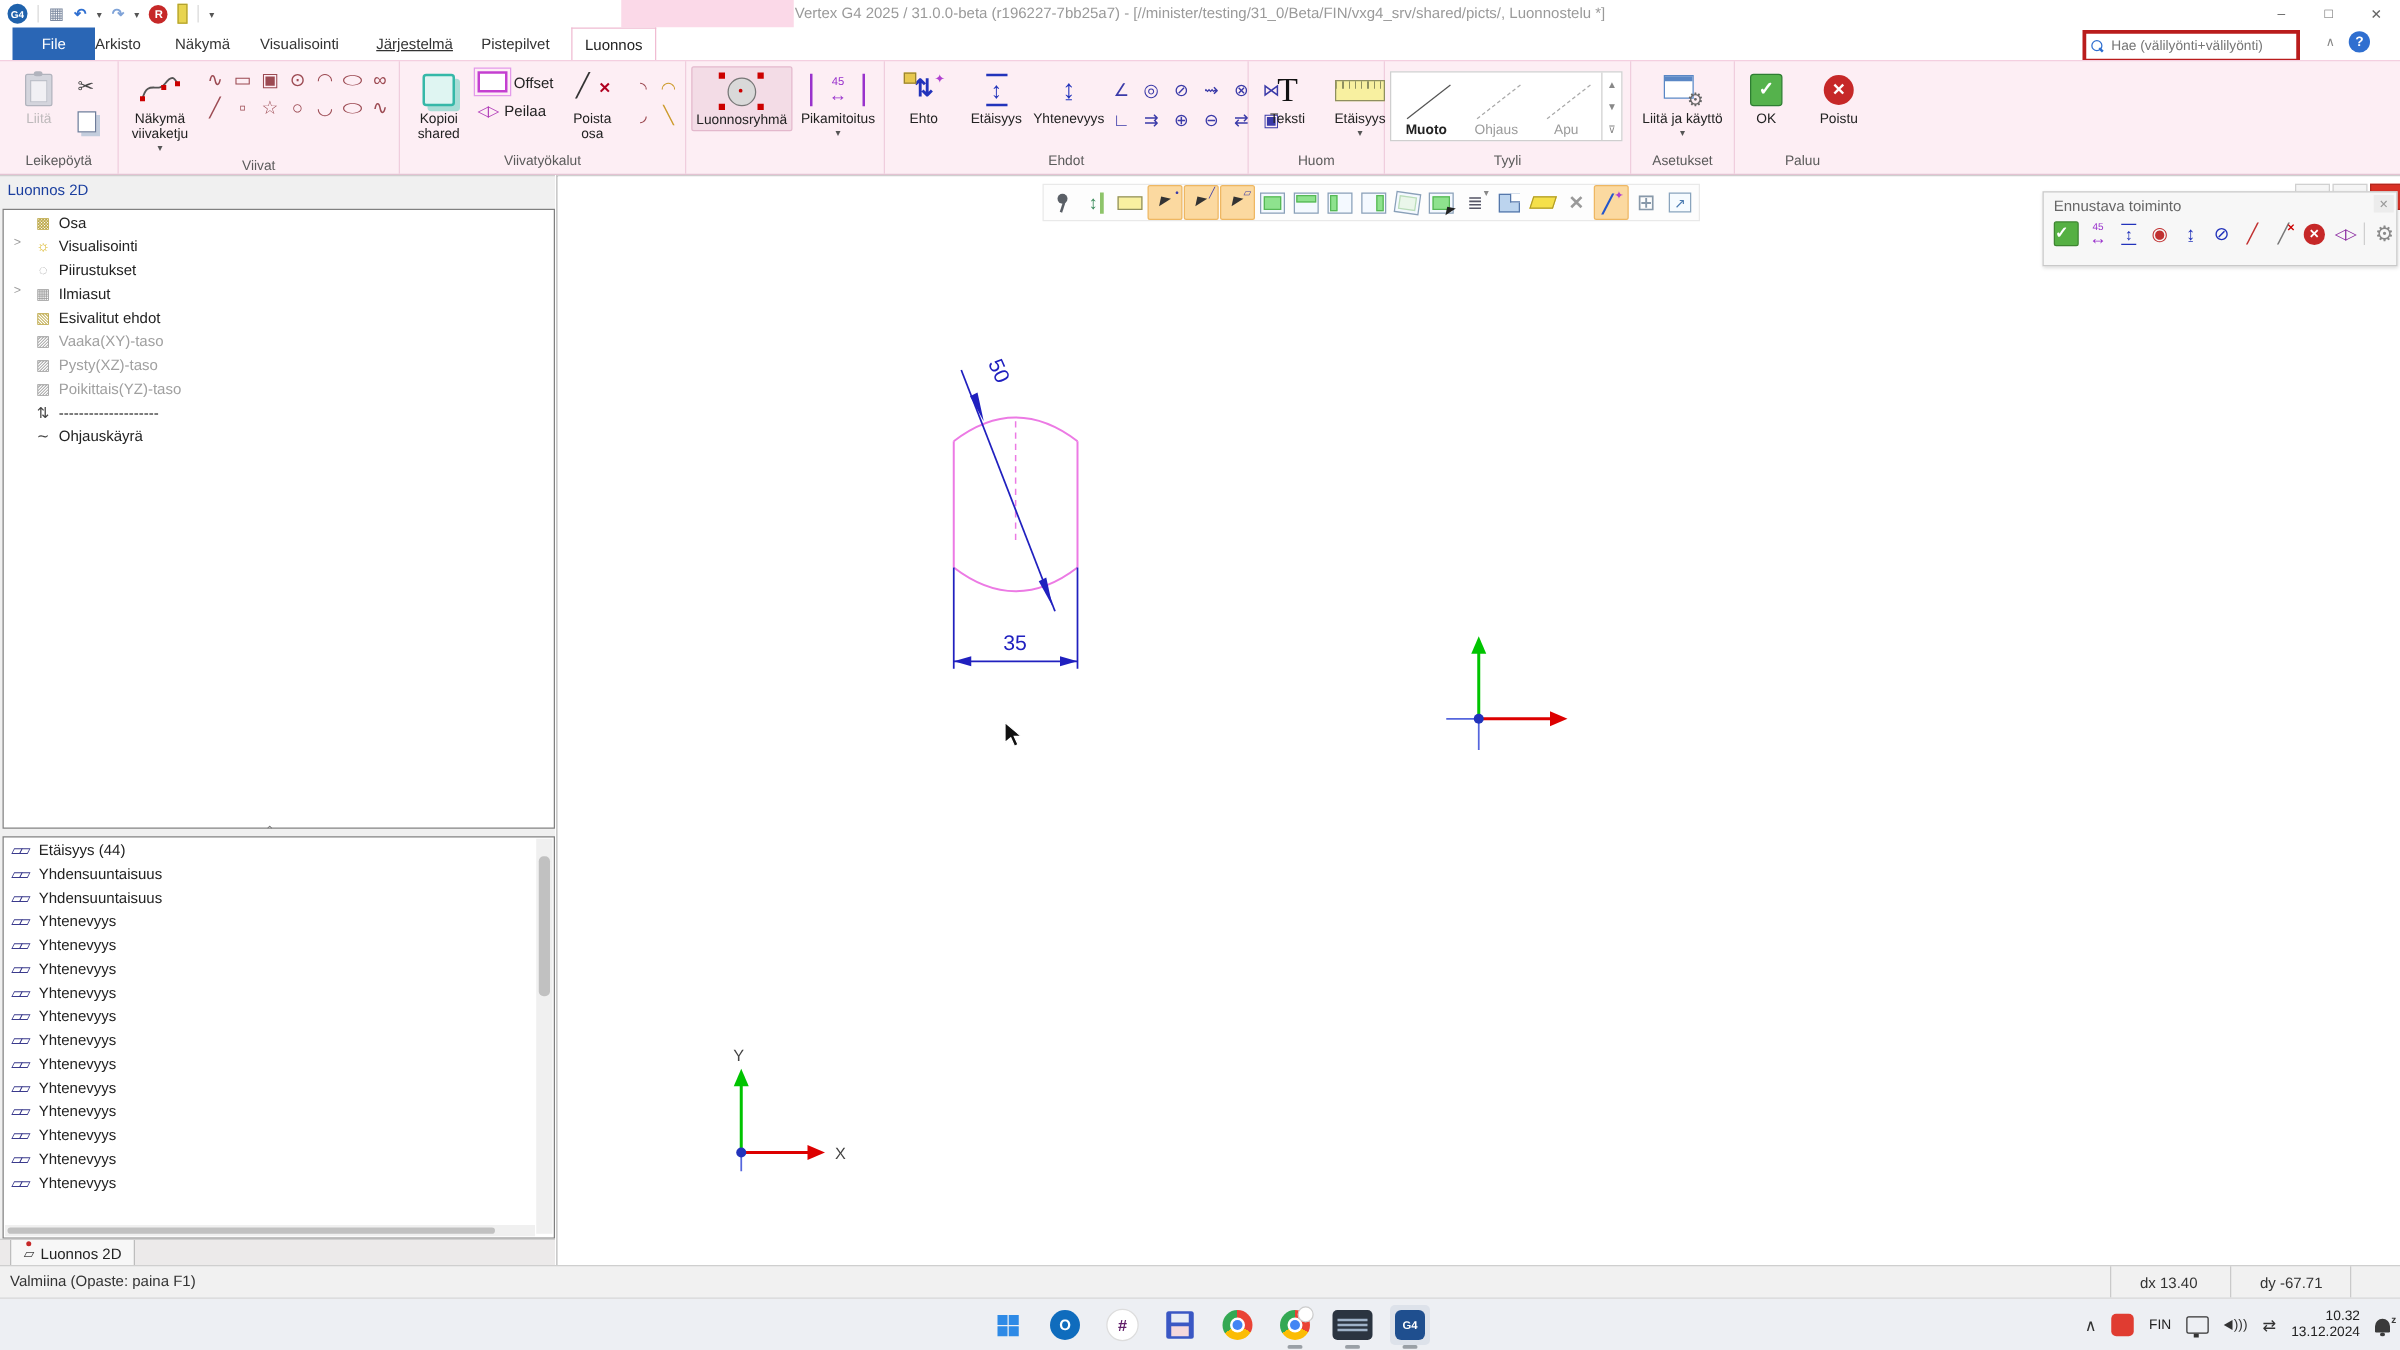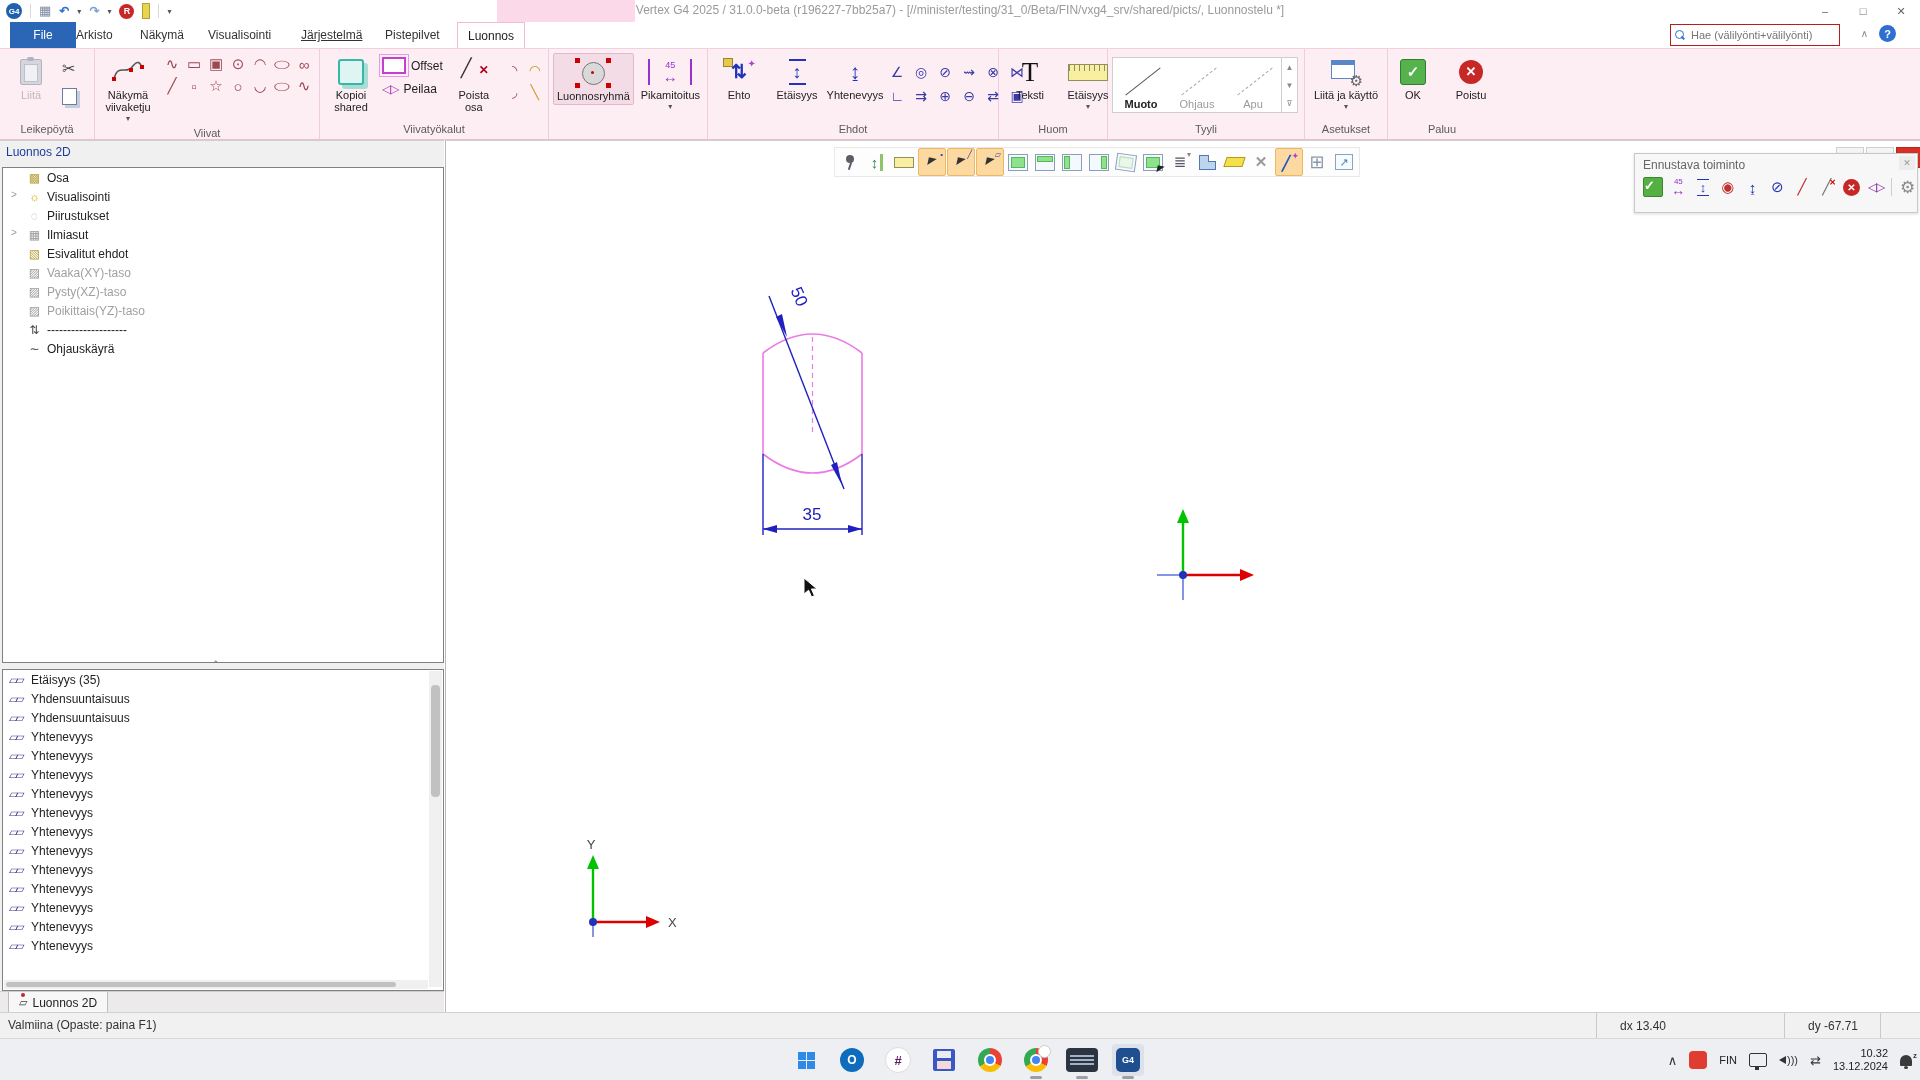--- a/index.html
+++ b/index.html
@@ -16,21 +16,21 @@
   .qa-yellow{width:6px;height:14px;background:#e8d44f;border:1px solid #b3a22f;}
   .caret{font-size:8px;color:#555;}
   #title-text{position:absolute;left:0;top:3px;width:1920px;text-align:center;color:#9a9a9a;font-size:12px;pointer-events:none;}
   .ctx-strip{position:absolute;left:497px;top:0;width:138px;height:22px;background:#fbd9e8;}
   .winctl{position:absolute;top:0;height:22px;width:38px;display:flex;align-items:center;justify-content:center;color:#666;font-size:11px;}
   
   #tabrow{position:absolute;left:0;top:22px;width:1920px;height:26px;background:#fff;}
   .tab{position:absolute;top:0;height:26px;display:flex;align-items:center;justify-content:center;font-size:12px;color:#333;padding:0 10px;}
   .tab.file{background:#2a66b5;color:#fff;}
   .tab.active{background:#fff;border:1px solid #f0bcd2;border-bottom:none;color:#222;}
-  #searchbox{position:absolute;right:80px;top:2px;width:160px;height:20px;border:1px solid #b91c1c;background:#fff;display:flex;align-items:center;padding:0 4px;gap:4px;}
+  #searchbox{position:absolute;right:80px;top:2px;width:160px;height:20px;border:3px solid #b91c1c;background:#fff;display:flex;align-items:center;padding:0 4px;gap:4px;}
   .mag{position:relative;width:10px;height:10px;}
   .mag i{position:absolute;left:0;top:0;width:7px;height:7px;border:1.5px solid #2f6fd0;border-radius:50%;}
   .mag b{position:absolute;left:6px;top:7px;width:4px;height:1.5px;background:#2f6fd0;transform:rotate(45deg);}
   #searchbox input{border:none;outline:none;flex:1;font-size:11px;font-family:"Liberation Sans",sans-serif;color:#444;background:transparent;}
   .sr-chev{position:absolute;right:52px;top:6px;color:#888;font-size:10px;}
   .sr-help{position:absolute;right:24px;top:3px;width:17px;height:17px;border-radius:50%;background:#2f6fd0;color:#fff;font-size:11px;font-weight:bold;display:flex;align-items:center;justify-content:center;}
   
   #ribbon{position:absolute;left:0;top:48px;width:1920px;height:90px;background:#fdeef4;border-top:1px solid #f4cfe0;border-bottom:1px solid #e3c3d2;display:flex;}
   .rgroup{position:relative;height:100%;border-right:1px solid #f0cddd;display:flex;flex-direction:column;}
   .rbody{flex:1;display:flex;align-items:flex-start;padding:4px 4px 0 4px;gap:4px;}
@@ -538,21 +538,21 @@
           <span class="tic dark">∼</span>
           <span>Ohjauskäyrä</span>
         </div>
     </div>
 
     <div id="splitnotch">⌃</div>
 
     <div id="listbox">
       <div class="litem">
           <span class="lic">▱▱</span>
-          <span>Etäisyys (35)</span>
+          <span>Etäisyys (44)</span>
         </div>
       <div class="litem">
           <span class="lic">▱▱</span>
           <span>Yhdensuuntaisuus</span>
         </div>
       <div class="litem">
           <span class="lic">▱▱</span>
           <span>Yhdensuuntaisuus</span>
         </div>
       <div class="litem">
@@ -783,21 +783,21 @@
 
     <div id="cursor">
       <svg width="18" height="22" viewBox="0 0 18 22">
           <path d="M1,1 L1,17 L5.6,13.2 L8.6,20 L11.4,18.6 L8.4,12 L14,12 Z" fill="#111" stroke="#fff" stroke-width="1"></path>
         </svg>
     </div>
   </div>
 
   <div id="statusbar">
     <span class="msg">Valmiina (Opaste: paina F1)</span>
-    <div class="scell" style="left:1596px;width:92px;">dx 13.40</div>
+    <div class="scell" style="left:1688px;width:92px;">dx 13.40</div>
     <div class="scell" style="left:1784px;width:96px;">dy -67.71</div>
     <div class="scell" style="left:1880px;width:40px;"></div>
   </div>
 
   <div id="taskbar">
     <div class="tgroup" style="left:790px;">
       <div class="tapp">
           <span class="winlogo">
             <i></i>
             <i></i>

